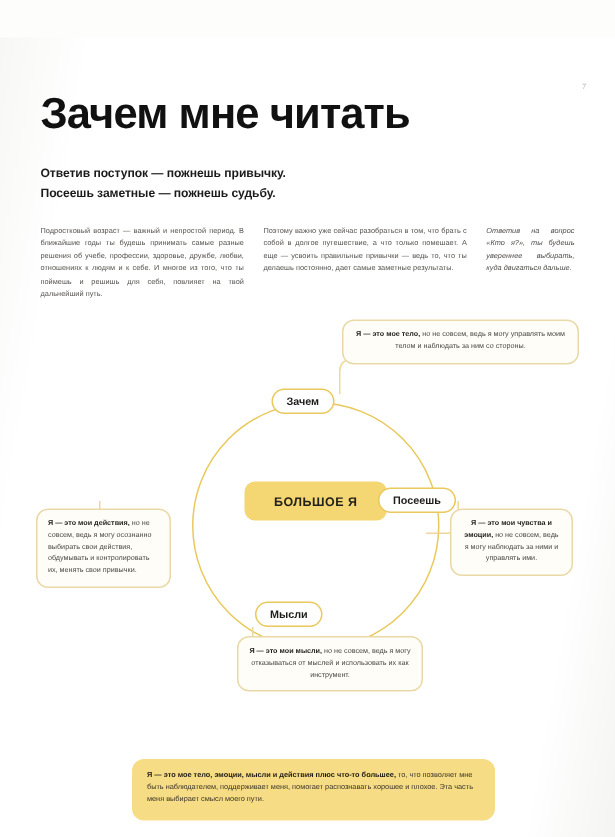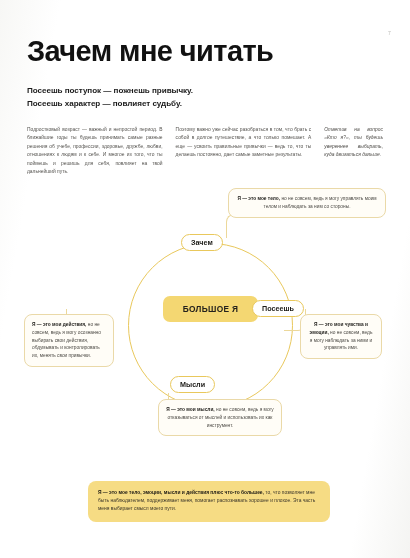--- a/index.html
+++ b/index.html
@@ -14,20 +14,21 @@
     overflow: hidden;
     font-family: "Liberation Sans", "DejaVu Sans", sans-serif;
     color: #1a1a1a;
     background: #fdfdfc;
   }
   .page {
     position: absolute;
     inset: 0;
     background:
       linear-gradient(100deg, #f7f7f5 0%, #ffffff 12%, #ffffff 88%, #f4f4f2 100%);
+    margin-top: 25px;
   }
 
   
   .page-number {
     position: absolute;
     top: 30px;
     right: 19px;
     font-size: 5px;
     color: #b9b9b5;
     letter-spacing: 0.2px;
@@ -223,22 +224,22 @@
 
 <div class="page">
 
   <div class="page-number">7</div>
 
   <h1 class="heading">
     <span>Зачем мне читать</span>
   </h1>
 
   <div class="epigraph">
-    <div>Посеешь поступок — пожнешь привычку.</div>
-    <div>Посеешь характер — повлияет судьбу.</div>
+    <div>Ответив поступок — пожнешь привычку.</div>
+    <div>Посеешь заметные — пожнешь судьбу.</div>
   </div>
 
   <div class="columns">
     <div class="col col-1">Подростковый возраст — важный и непростой период. В ближайшие годы ты будешь принимать самые разные решения об учебе, профессии, здоровье, дружбе, любви, отношениях к людям и к себе. И многое из того, что ты поймешь и решишь для себя, повлияет на твой дальнейший путь.</div>
     <div class="col col-2">Поэтому важно уже сейчас разобраться в том, что брать с собой в долгое путешествие, а что только помешает. А еще — усвоить правильные привычки — ведь то, что ты делаешь постоянно, дает самые заметные результаты.</div>
     <div class="col col-3">Ответив на вопрос «Кто я?», ты будешь увереннее выбирать, куда двигаться дальше.</div>
   </div>
 
   <div class="diagram">
 

